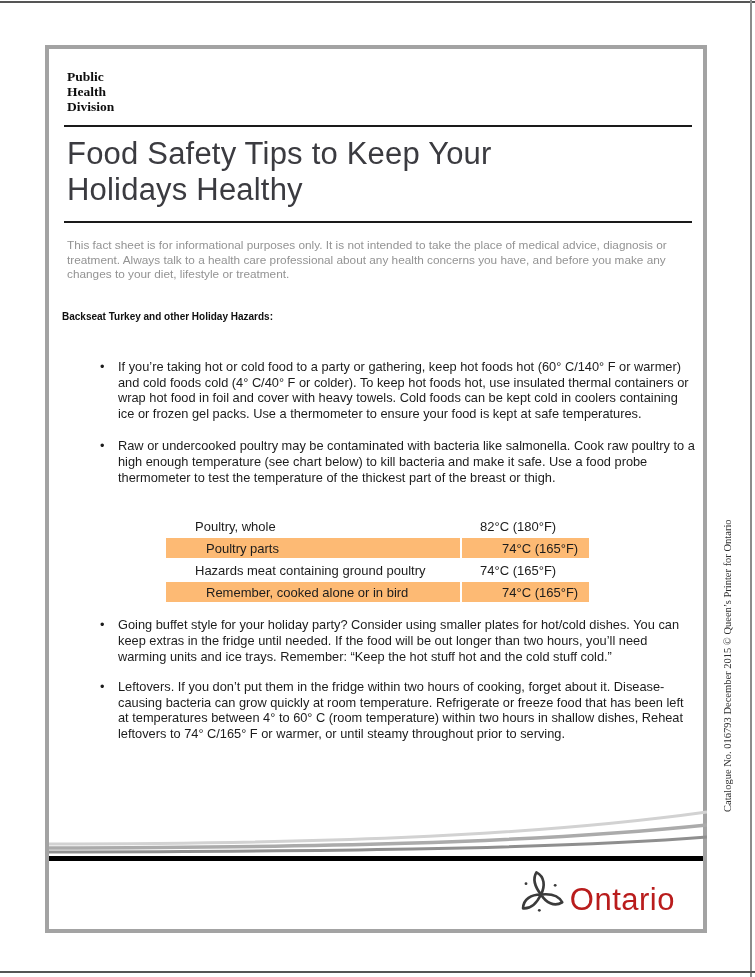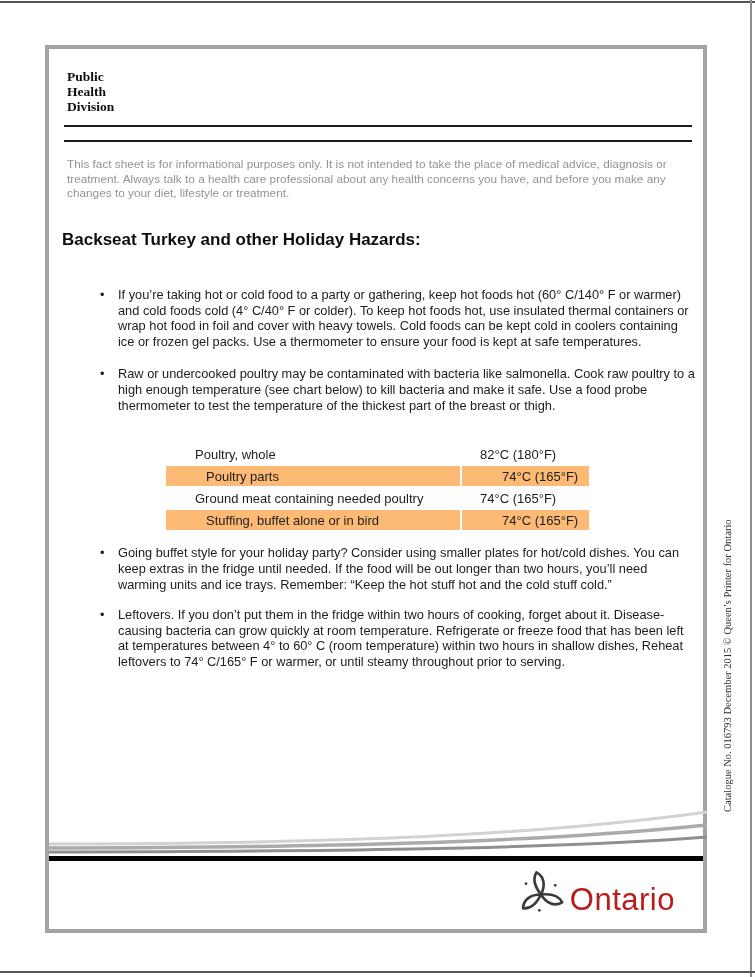--- a/index.html
+++ b/index.html
@@ -20,21 +20,21 @@
   }
   .content{position:relative;padding:20px 18px 0 18px;}
 
   .org{font-family:"Liberation Serif",serif;font-weight:bold;font-size:13.5px;
        line-height:15px;color:#0e0e0e;}
   .rule{height:0;border-top:2px solid #1a1a1a;margin-left:-3px;width:628px;}
   .rule1{margin-top:11px;}
   .rule2{margin-top:13px;}
   .title{margin-top:9px;font-size:31px;line-height:36px;color:#3b3b40;letter-spacing:0.2px;}
   .disclaimer{margin-top:15px;width:622px;font-size:11.8px;line-height:14.6px;color:#939393;}
-  .section-heading{margin-top:29px;margin-left:-5px;font-size:17px;font-weight:bold;color:#0f0f0f;}
+  .section-heading{margin-top:29px;margin-left:-5px;font-size:10px;font-weight:bold;color:#0f0f0f;}
 
   ul.bullets{list-style:none;margin:0;padding:0;width:632px;}
   ul.bullets li{
     position:relative;padding-left:51px;width:578px;box-sizing:content-box;
     font-size:12.8px;line-height:15.8px;color:#1c1c1c;
   }
   ul.bullets li::before{content:"•";position:absolute;left:33px;top:0;color:#1c1c1c;}
   li.b1{margin-top:37px;}
   li.b2{margin-top:16px;}
   li.b3{margin-top:15px;}
@@ -76,20 +76,24 @@
   <div class="content">
 
     <div class="org">
       <div>Public</div>
       <div>Health</div>
       <div>Division</div>
     </div>
 
     <div class="rule rule1"></div>
 
+    <div class="title">
+      <div>Food Safety Tips to Keep Your</div>
+      <div>Holidays Healthy</div>
+    </div>
 
     <div class="rule rule2"></div>
 
     <div class="disclaimer">This fact sheet is for informational purposes only. It is not intended to take the place of medical advice, diagnosis or treatment. Always talk to a health care professional about any health concerns you have, and before you make any changes to your diet, lifestyle or treatment.</div>
 
     <div class="section-heading">Backseat Turkey and other Holiday Hazards:</div>
 
     <ul class="bullets">
       <li class="b1">If you’re taking hot or cold food to a party or gathering, keep hot foods hot (60° C/140° F or warmer) and cold foods cold (4° C/40° F or colder).  To keep hot foods hot, use insulated thermal containers or wrap hot food in foil and cover with heavy towels. Cold foods can be kept cold in coolers containing ice or frozen gel packs. Use a thermometer to ensure your food is kept at safe temperatures.</li>
       <li class="b2">Raw or undercooked poultry may be contaminated with bacteria like salmonella. Cook raw poultry to a high enough temperature (see chart below) to kill bacteria and make it safe. Use a food probe thermometer to test the temperature of the thickest part of the breast or thigh.</li>
@@ -98,25 +102,25 @@
     <div class="temp-table">
       <div class="t-row">
         <div class="cell c-item">Poultry, whole</div>
         <div class="cell c-temp">82°C (180°F)</div>
       </div>
       <div class="t-row shaded">
         <div class="cell c-item">Poultry parts</div>
         <div class="cell c-temp">74°C (165°F)</div>
       </div>
       <div class="t-row">
-        <div class="cell c-item">Ground meat containing needed poultry</div>
+        <div class="cell c-item">Hazards meat containing ground poultry</div>
         <div class="cell c-temp">74°C (165°F)</div>
       </div>
       <div class="t-row shaded">
-        <div class="cell c-item">Stuffing, buffet alone or in bird</div>
+        <div class="cell c-item">Remember, cooked alone or in bird</div>
         <div class="cell c-temp">74°C (165°F)</div>
       </div>
     </div>
 
     <ul class="bullets">
       <li class="b3">Going buffet style for your holiday party? Consider using smaller plates for hot/cold dishes. You can keep extras in the fridge until needed.  If the food will be out longer than two hours, you’ll need warming units and ice trays. Remember: “Keep the hot stuff hot and the cold stuff cold.”</li>
       <li class="b4">Leftovers. If you don’t put them in the fridge within two hours of cooking, forget about it. Disease-causing bacteria can grow quickly at room temperature. Refrigerate or freeze food that has been left at temperatures between 4° to 60° C (room temperature) within two hours in shallow dishes,  Reheat leftovers to 74° C/165° F or warmer, or until steamy throughout prior to serving.</li>
     </ul>
   </div>
 

